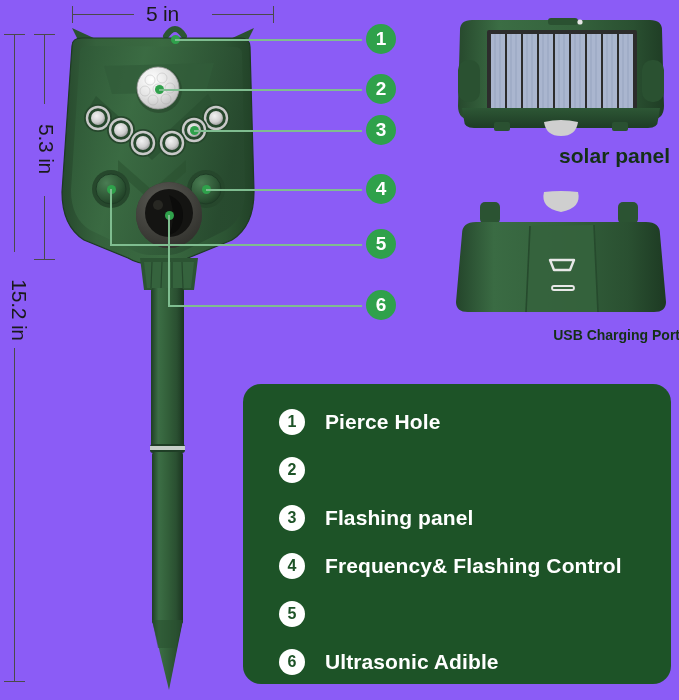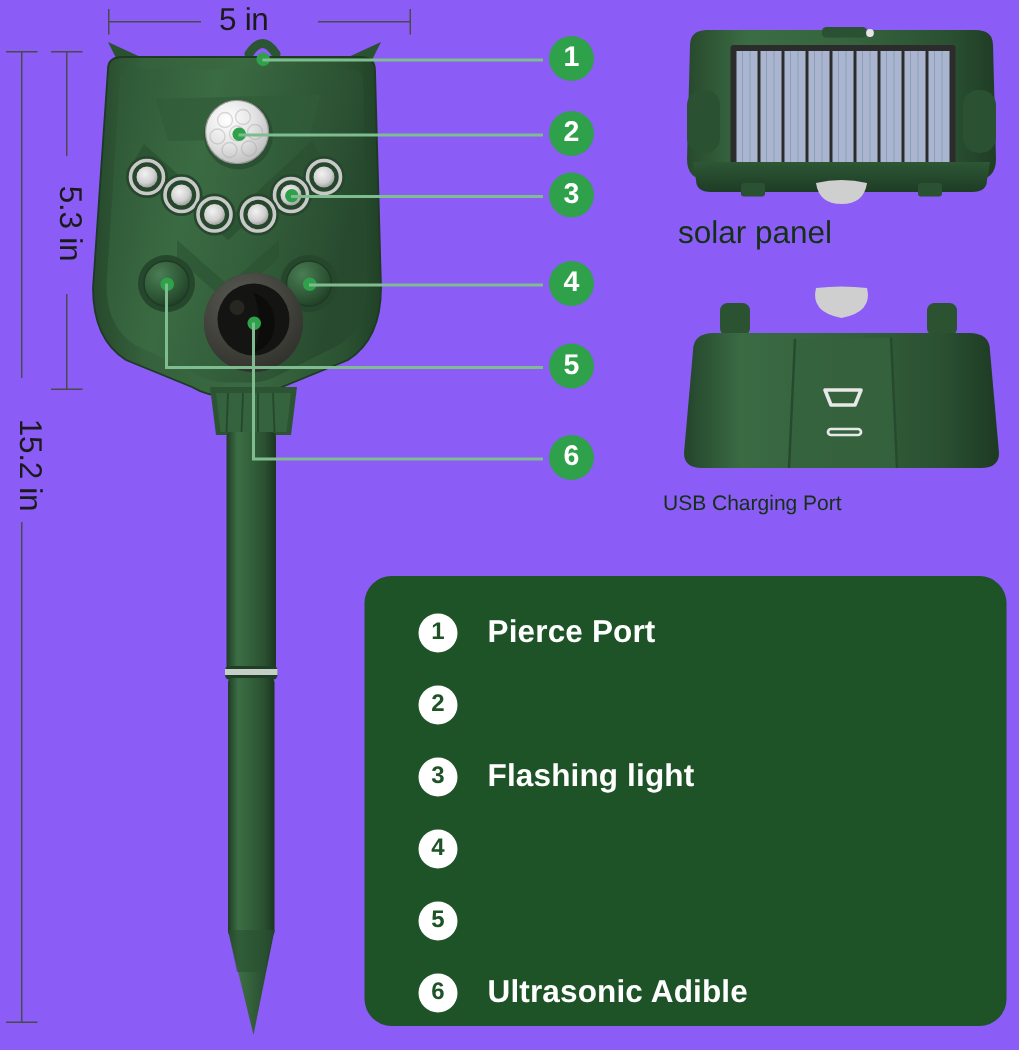--- a/index.html
+++ b/index.html
@@ -80,25 +80,26 @@
     position: absolute;
     width: 9px;
     height: 9px;
     border-radius: 50%;
     background: #2fa14b;
   }
 
   
   .caption {
     position: absolute;
-    text-align: left;
+    text-align: right;
     color: #143016;
     font-size: 21px;
     font-family: "Liberation Sans", sans-serif;
     white-space: nowrap;
+    font-weight: bold;
   }
 
   
   #legend-box {
     position: absolute;
     left: 243px;
     top: 384px;
     width: 428px;
     height: 300px;
     background: #1d5327;
@@ -449,34 +450,35 @@
 
     <rect x="100" y="96" width="22" height="4" rx="2" fill="none" stroke="#e8e8e8" stroke-width="1.8"></rect>
   </svg>
 
   <div class="caption" style="left:442px; top:327px; width:238px; font-size:14px;">USB Charging Port</div>
 
   <div id="legend-box">
 
     <div class="legend-row">
       <div class="legend-num">1</div>
-      <div class="legend-text">Pierce Port</div>
+      <div class="legend-text">Pierce Hole</div>
     </div>
 
     <div class="legend-row">
       <div class="legend-num">2</div>
     </div>
 
     <div class="legend-row">
       <div class="legend-num">3</div>
-      <div class="legend-text">Flashing light</div>
+      <div class="legend-text">Flashing panel</div>
     </div>
 
     <div class="legend-row">
       <div class="legend-num">4</div>
+      <div class="legend-text">Frequency&amp; Flashing Control</div>
     </div>
 
     <div class="legend-row">
       <div class="legend-num">5</div>
     </div>
 
     <div class="legend-row">
       <div class="legend-num">6</div>
       <div class="legend-text">Ultrasonic Adible</div>
     </div>

